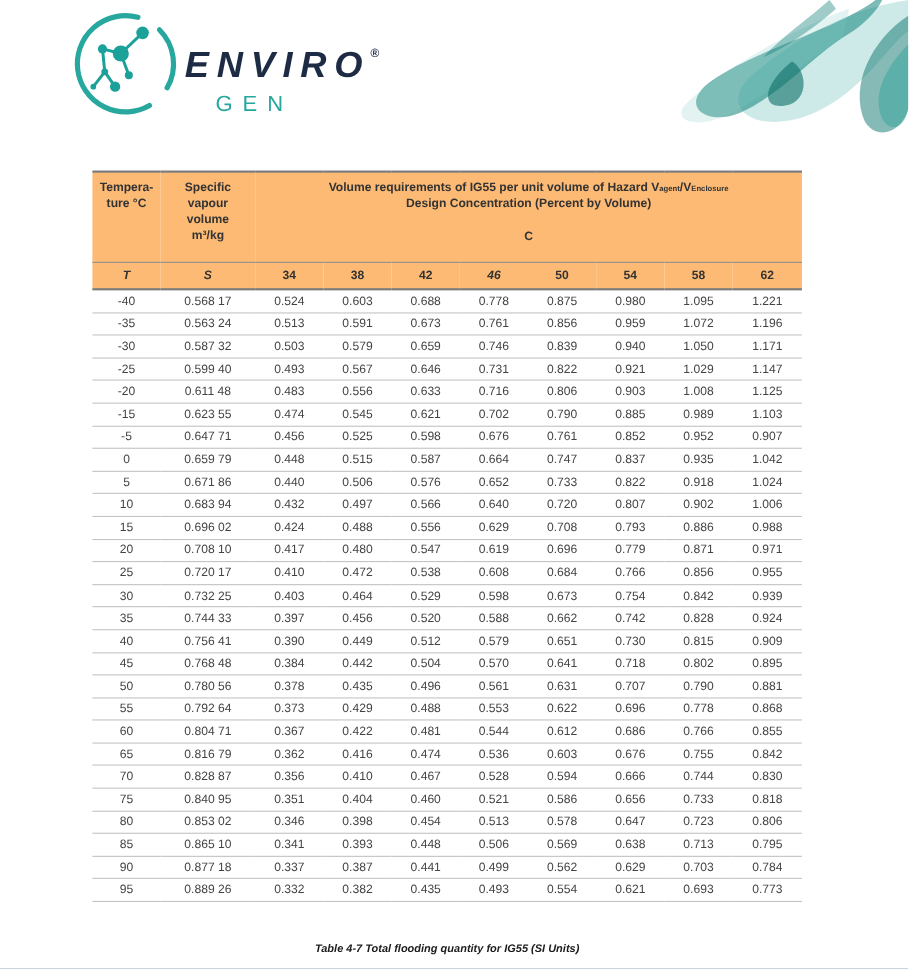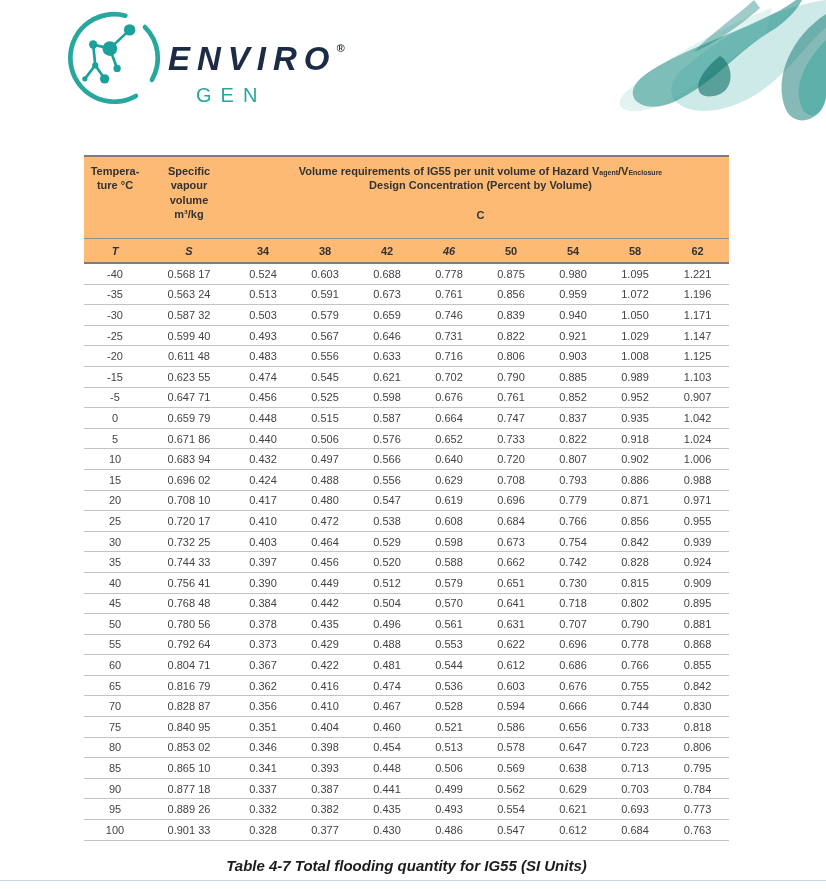--- a/index.html
+++ b/index.html
@@ -50,21 +50,21 @@
     height:19.6px; padding:0; text-align:center; font-size:11px;
     color:#434343; vertical-align:middle;
   }
   .vr-line { text-align:center; }
   .sub { font-size:7px; }
   .c-label { text-align:center; font-weight:bold; margin-top:15px; }
 
   
   .caption {
     position:absolute; left:84px; top:857px; width:645px; text-align:center;
-    font-style:italic; font-weight:bold; font-size:15px; color:#1c1c1c;
+    font-style:italic; font-weight:bold; font-size:10px; color:#1c1c1c;
   }
   .footer-rule {
     position:absolute; left:0; top:880px; width:826px; height:0;
     border-top:1px solid #ccd6dd;
   }
 </style>
 </head>
 <body>
 
 <div class="page">
@@ -475,32 +475,20 @@
             <td>0.889 26</td>
             <td>0.332</td>
             <td>0.382</td>
             <td>0.435</td>
             <td>0.493</td>
             <td>0.554</td>
             <td>0.621</td>
             <td>0.693</td>
             <td>0.773</td>
           </tr>
-          <tr>
-            <td>100</td>
-            <td>0.901 33</td>
-            <td>0.328</td>
-            <td>0.377</td>
-            <td>0.430</td>
-            <td>0.486</td>
-            <td>0.547</td>
-            <td>0.612</td>
-            <td>0.684</td>
-            <td>0.763</td>
-          </tr>
         </tbody>
     </table>
   </div>
 
   <div class="caption">Table 4-7 Total flooding quantity for IG55 (SI Units)</div>
   <div class="footer-rule"></div>
 
 </div>
 
 </body></html>

